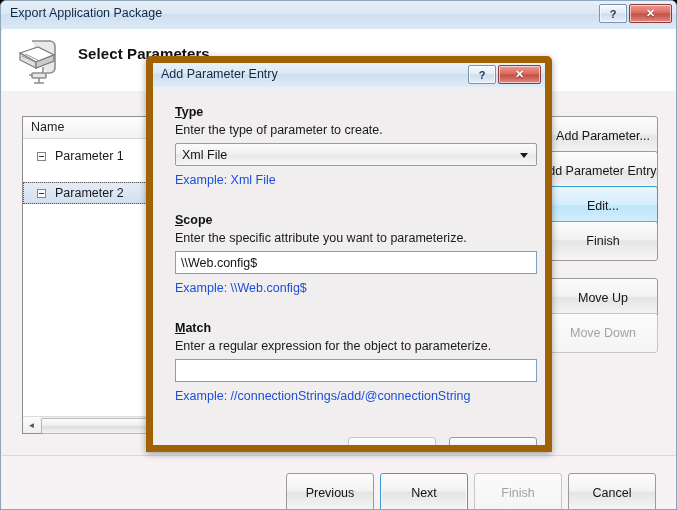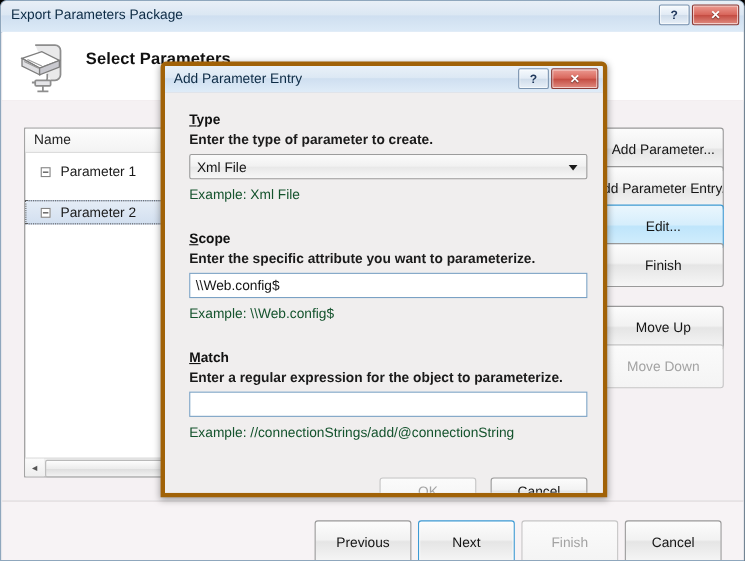--- a/index.html
+++ b/index.html
@@ -236,21 +236,21 @@
     top: 17px;
     width: 88px; height: 39px;
   }
 
   
   .inner-dialog {
     position: absolute;
     left: 146px; top: 56px;
     width: 406px; height: 396px;
     box-sizing: border-box;
-    border: 4px solid #a16207;
+    border: 7px solid #a16207;
     border-radius: 5px 5px 0 0;
     background: #f0eeee;
     box-shadow: 0 2px 7px rgba(0,0,0,0.35);
     overflow: hidden;
   }
   .inner-titlebar {
     position: absolute;
     left: 0; top: 0;
     width: 100%; height: 24px;
     background: linear-gradient(to bottom, #e9f1f8 0%, #dce8f4 45%, #cfdff0 48%, #dfecf8 100%);
@@ -266,40 +266,38 @@
   .inner-btn-group {
     position: absolute;
     right: 4px; top: 2px;
     display: flex; gap: 2px;
   }
   .inner-body {
     position: absolute;
     left: 0; top: 24px;
     width: 100%; height: 372px;
     background: #f0eeee;
-    padding-left: 48px;
   }
   .field-label {
     position: absolute;
     font-size: 12.5px;
     font-weight: bold;
     color: #111111;
   }
   .field-label u { text-decoration: underline; }
   .field-desc {
     position: absolute;
     font-size: 12.5px;
     color: #1a1a1a;
     white-space: nowrap;
-    font-weight: bold;
   }
   .field-example {
     position: absolute;
     font-size: 12.5px;
-    color: #14532d;
+    color: #1d4ed8;
     white-space: nowrap;
   }
   .combo {
     position: absolute;
     box-sizing: border-box;
     height: 23px;
     border: 1px solid #9c9c9c;
     border-radius: 2px;
     background: linear-gradient(to bottom, #fbfbfb 0%, #f1f1f1 48%, #e8e8e8 52%, #f7f7f7 100%);
     display: flex; align-items: center;
@@ -336,21 +334,21 @@
     position: absolute;
     width: 88px; height: 25px;
   }
 </style>
 </head>
 <body>
 
 <div class="outer-window">
 
   <div class="outer-titlebar">
-    <span class="outer-title-text">Export Parameters Package</span>
+    <span class="outer-title-text">Export Application Package</span>
     <div class="win-btn-group" style="right:6px;">
       <div class="win-btn">?</div>
       <div class="win-btn close">✕</div>
     </div>
   </div>
 
   <div class="header-band">
     <svg class="header-icon" viewBox="0 0 52 54">
       <g fill="none" stroke="#8d8d8d" stroke-width="1.6">
         <path d="M16 8 h18 a5 5 0 0 1 5 5 v22 a5 5 0 0 1 -5 5 h-4" fill="#e9e9ea"></path>

